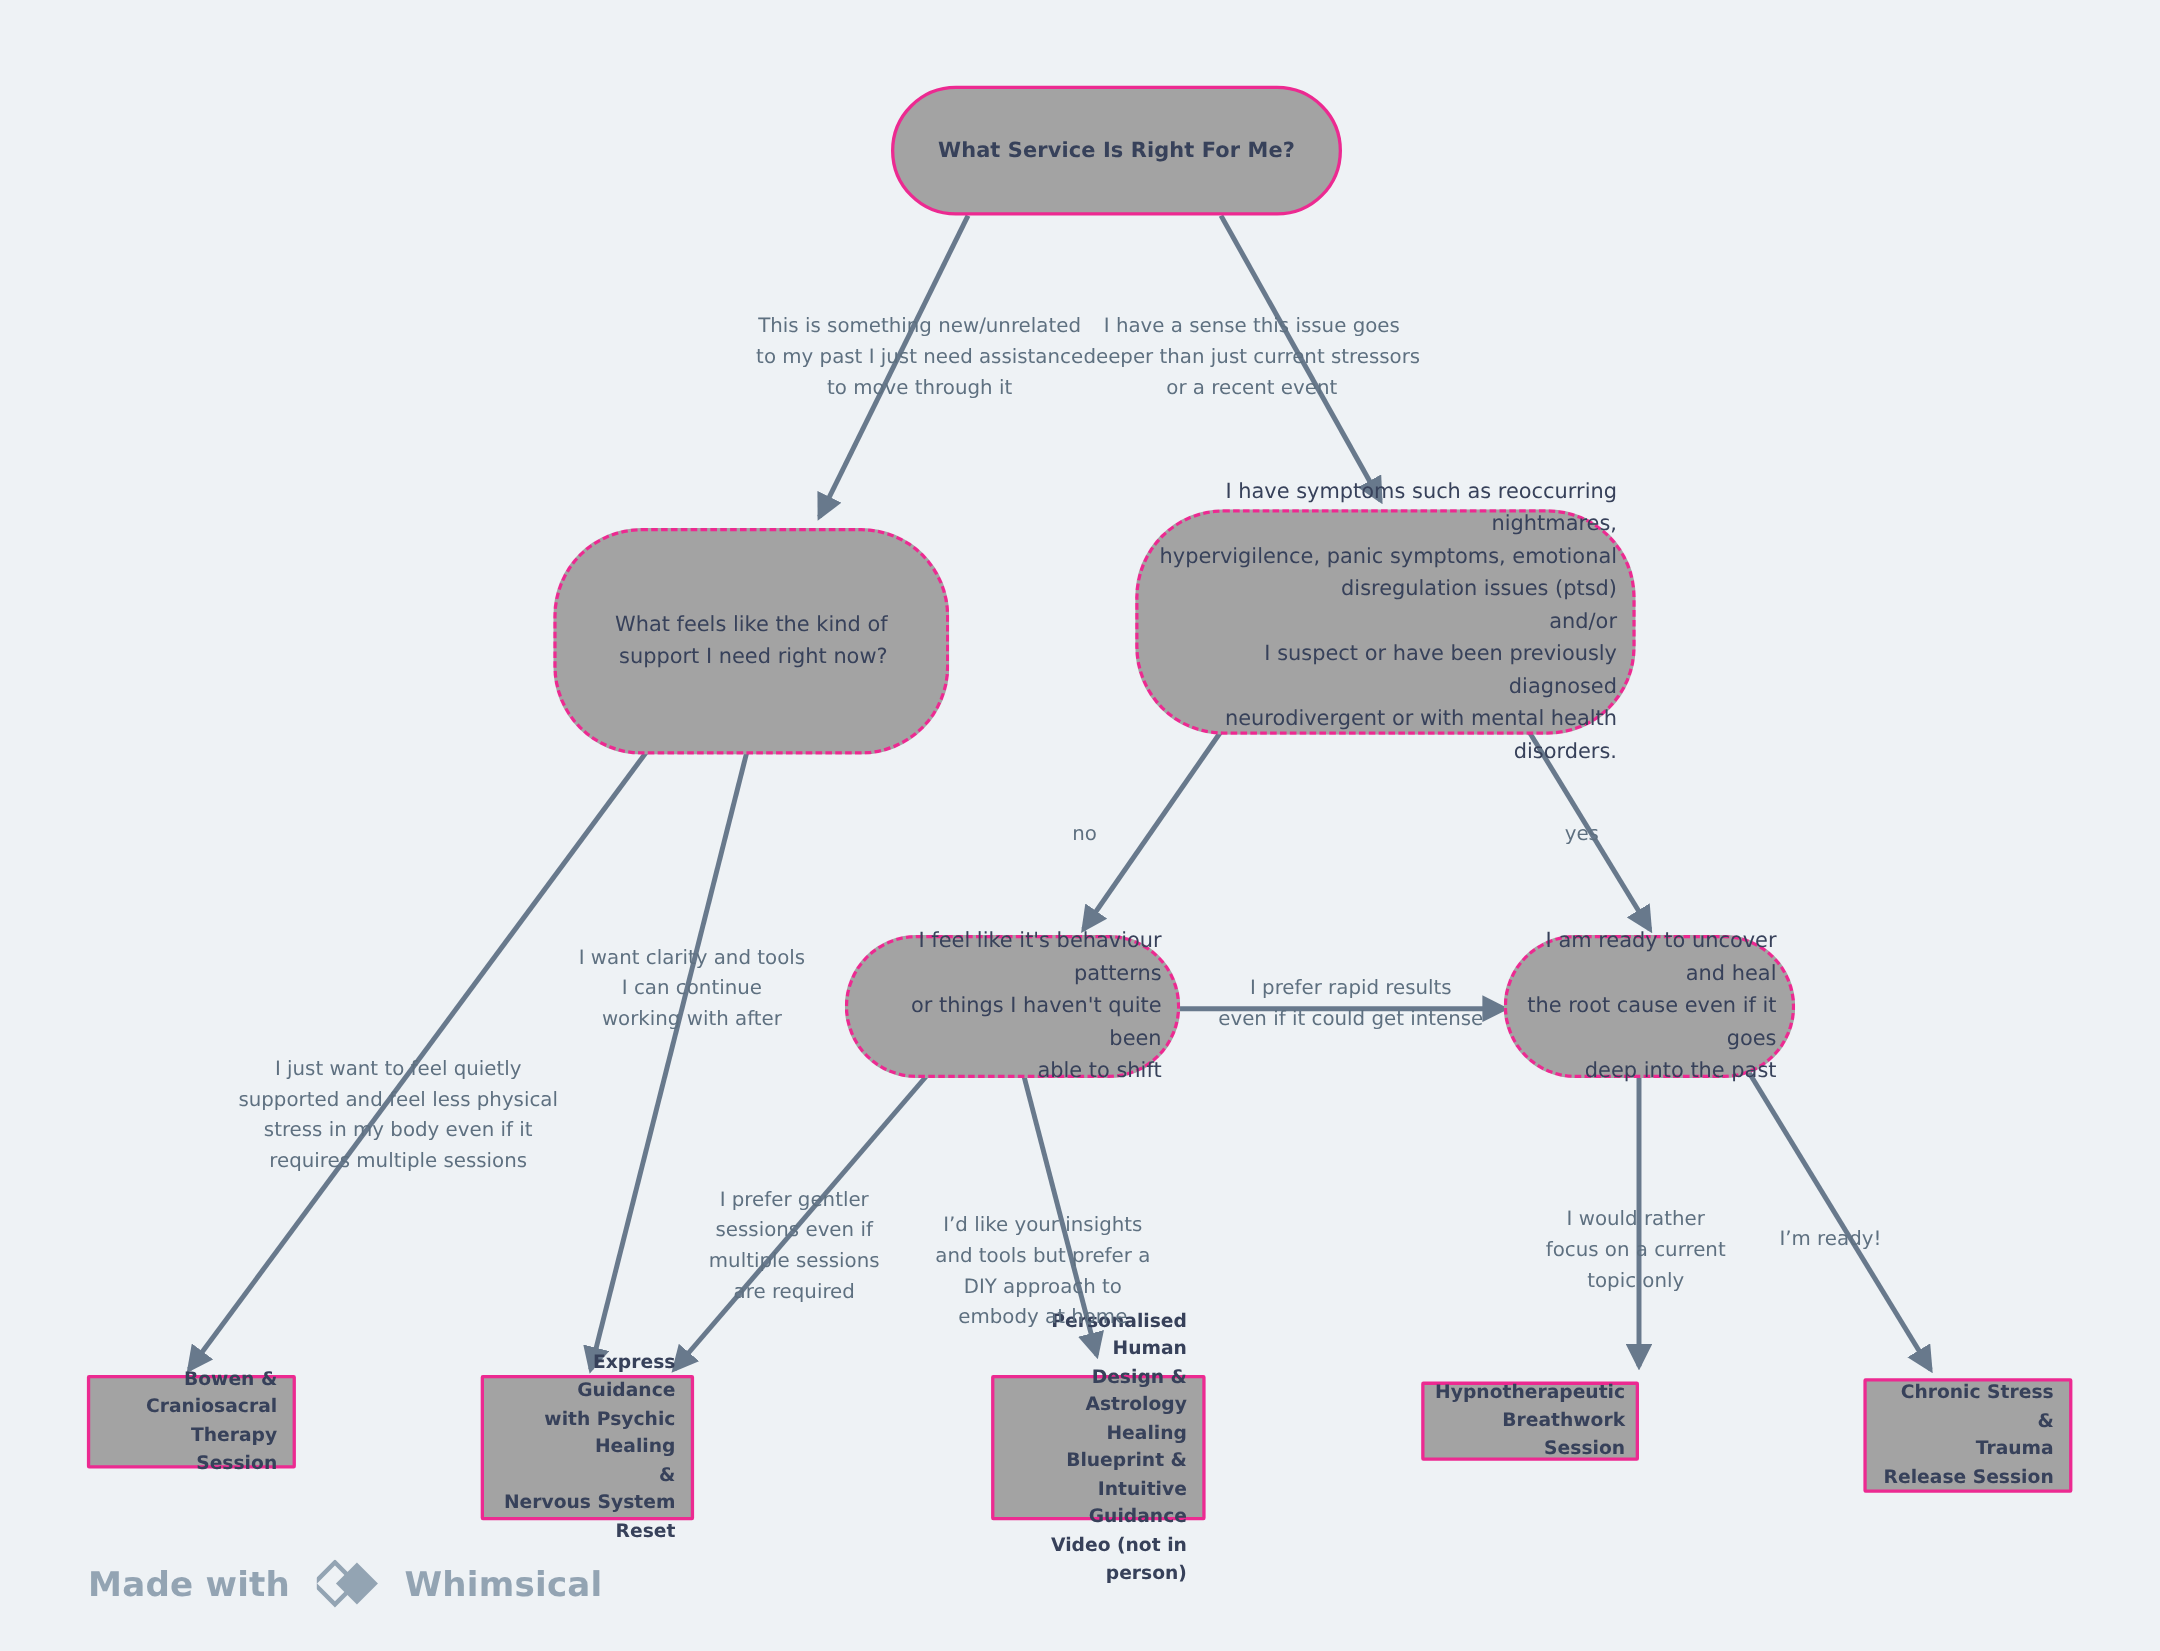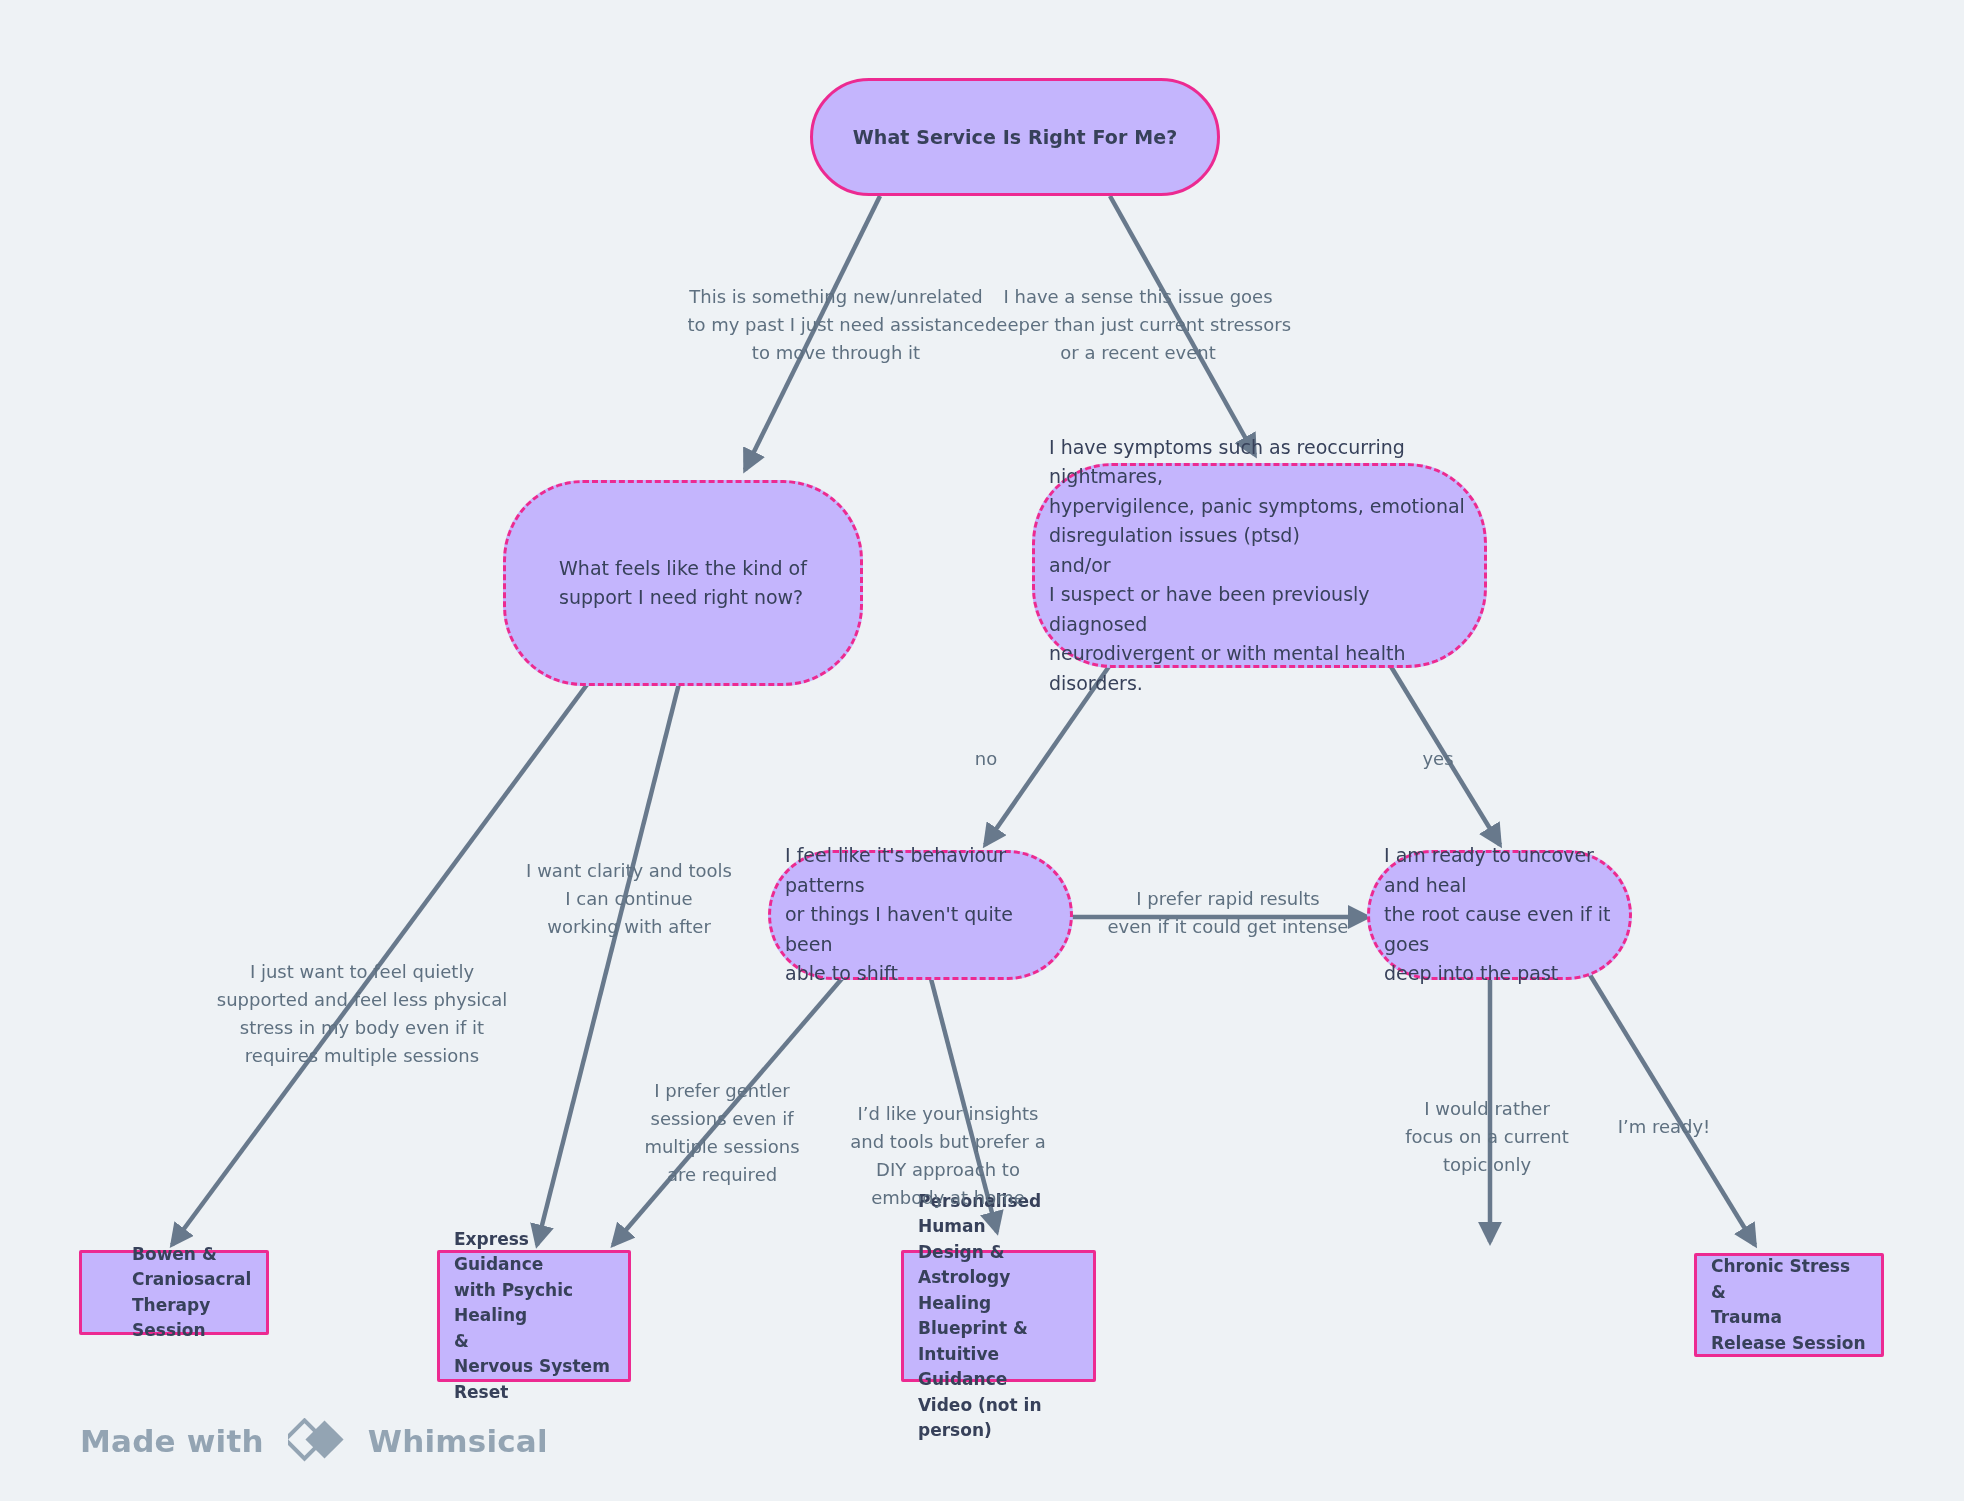--- a/index.html
+++ b/index.html
@@ -10,23 +10,23 @@
     overflow:hidden;
     position:relative;
   }
   #canvas{position:absolute;inset:0;}
   svg.edges{position:absolute;left:0;top:0;width:1964px;height:1501px;pointer-events:none;}
 
   .node{
     position:absolute;
     box-sizing:border-box;
     display:flex;align-items:center;justify-content:center;
-    text-align:left;
+    text-align:right;
     color:#37415a;
-    background:#c4b5fd;
+    background:#a3a3a3;
   }
   .node.pill-solid{
     border:3px solid #ec2a91;
     border-radius:60px;
     font-weight:bold;
     font-size:19px;
     letter-spacing:.1px;
   }
   .node.pill-dashed{
     border:3px dashed #ec2a91;
@@ -131,20 +131,24 @@
   </div>
 
   <div class="node rect" style="left:901px;top:1250px;width:195px;height:132px;">
     <span style="white-space:pre-line;">Personalised Human
 Design &amp; Astrology
 Healing Blueprint &amp;
 Intuitive Guidance
 Video (not in person)</span>
   </div>
 
+  <div class="node rect" style="left:1292px;top:1256px;width:198px;height:72px;">
+    <span style="white-space:pre-line;">Hypnotherapeutic
+Breathwork Session</span>
+  </div>
 
   <div class="node rect" style="left:1694px;top:1253px;width:190px;height:104px;">
     <span style="white-space:pre-line;">Chronic Stress &amp;
 Trauma
 Release Session</span>
   </div>
 
   <div class="edge-label" style="left:836px;top:283px;width:330px;">This is something new/unrelated
 to my past I just need assistance
 to move through it</div>

